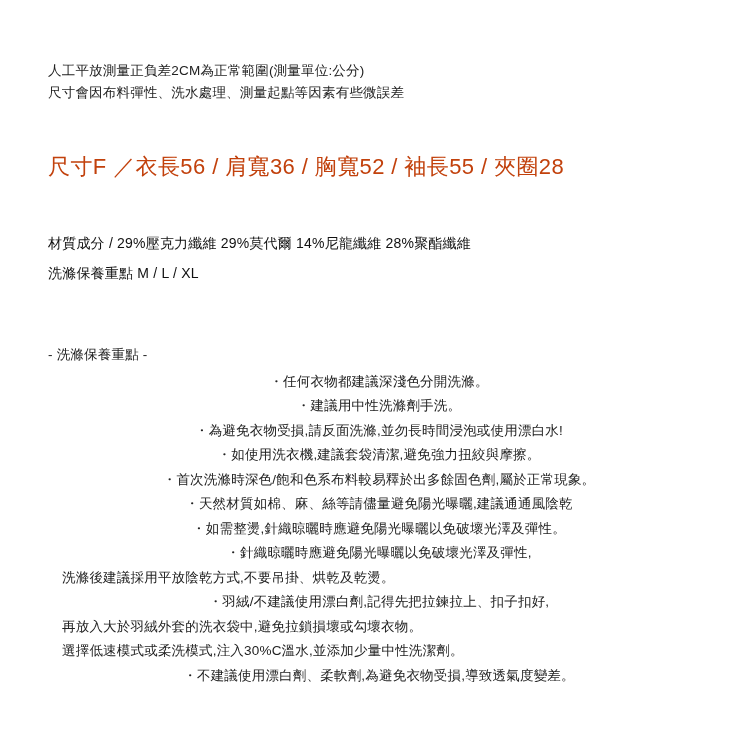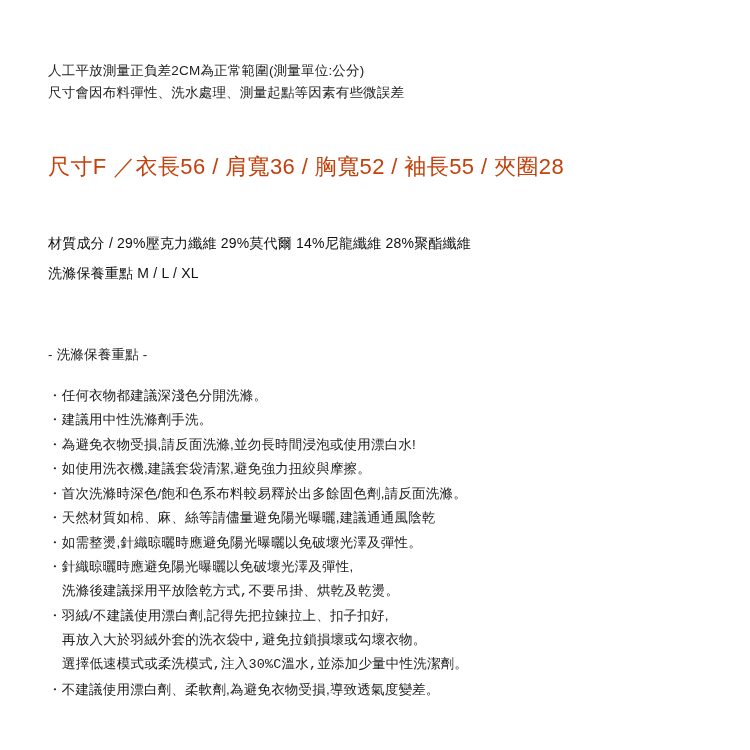--- a/index.html
+++ b/index.html
@@ -57,29 +57,29 @@
 
   
   .care {
     margin-top: 55px;
     font-size: 13.5px;
     line-height: 24.5px;
     color: #222222;
     letter-spacing: 0.2px;
   }
   .care .care-title {
-    margin-bottom: 16px;
+    margin-bottom: 2px;
   }
   .care .care-item {
     white-space: nowrap;
+    text-align: center;
   }
   .care .care-sub {
     white-space: nowrap;
     padding-left: 14px;
-    font-family: Liberation Mono, monospace;
   }
 </style>
 </head>
 <body>
 
 <div class="page">
 
   <div class="note">
     <div>人工平放測量正負差2CM為正常範圍(測量單位:公分)</div>
     <div>尺寸會因布料彈性、洗水處理、測量起點等因素有些微誤差</div>
@@ -92,21 +92,21 @@
     <div class="line">洗滌保養重點 M / L / XL</div>
   </div>
 
   <div class="care">
     <div class="care-title">- 洗滌保養重點 -</div>
     <div id="care-list">
         <div class="care-item">・任何衣物都建議深淺色分開洗滌。</div>
         <div class="care-item">・建議用中性洗滌劑手洗。</div>
         <div class="care-item">・為避免衣物受損,請反面洗滌,並勿長時間浸泡或使用漂白水!</div>
         <div class="care-item">・如使用洗衣機,建議套袋清潔,避免強力扭絞與摩擦。</div>
-        <div class="care-item">・首次洗滌時深色/飽和色系布料較易釋於出多餘固色劑,請反面洗滌。</div>
+        <div class="care-item">・首次洗滌時深色/飽和色系布料較易釋於出多餘固色劑,屬於正常現象。</div>
         <div class="care-item">・天然材質如棉、麻、絲等請儘量避免陽光曝曬,建議通通風陰乾</div>
         <div class="care-item">・如需整燙,針織晾曬時應避免陽光曝曬以免破壞光澤及彈性。</div>
         <div class="care-item">・針織晾曬時應避免陽光曝曬以免破壞光澤及彈性,</div>
         <div class="care-sub">洗滌後建議採用平放陰乾方式,不要吊掛、烘乾及乾燙。</div>
         <div class="care-item">・羽絨/不建議使用漂白劑,記得先把拉鍊拉上、扣子扣好,</div>
         <div class="care-sub">再放入大於羽絨外套的洗衣袋中,避免拉鎖損壞或勾壞衣物。</div>
         <div class="care-sub">選擇低速模式或柔洗模式,注入30%C溫水,並添加少量中性洗潔劑。</div>
         <div class="care-item">・不建議使用漂白劑、柔軟劑,為避免衣物受損,導致透氣度變差。</div>
       </div>
   </div>

